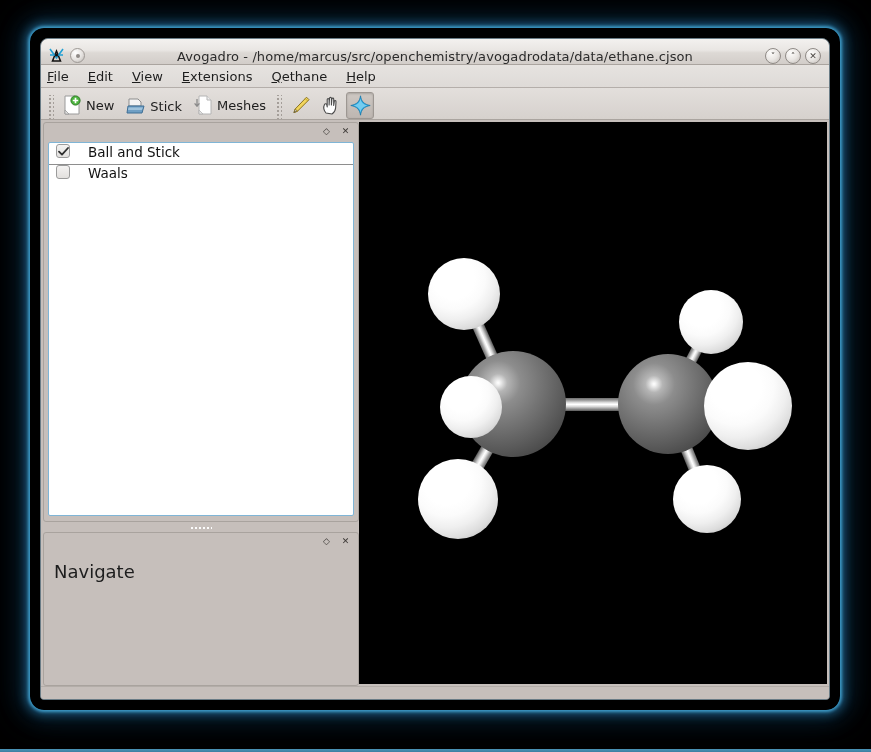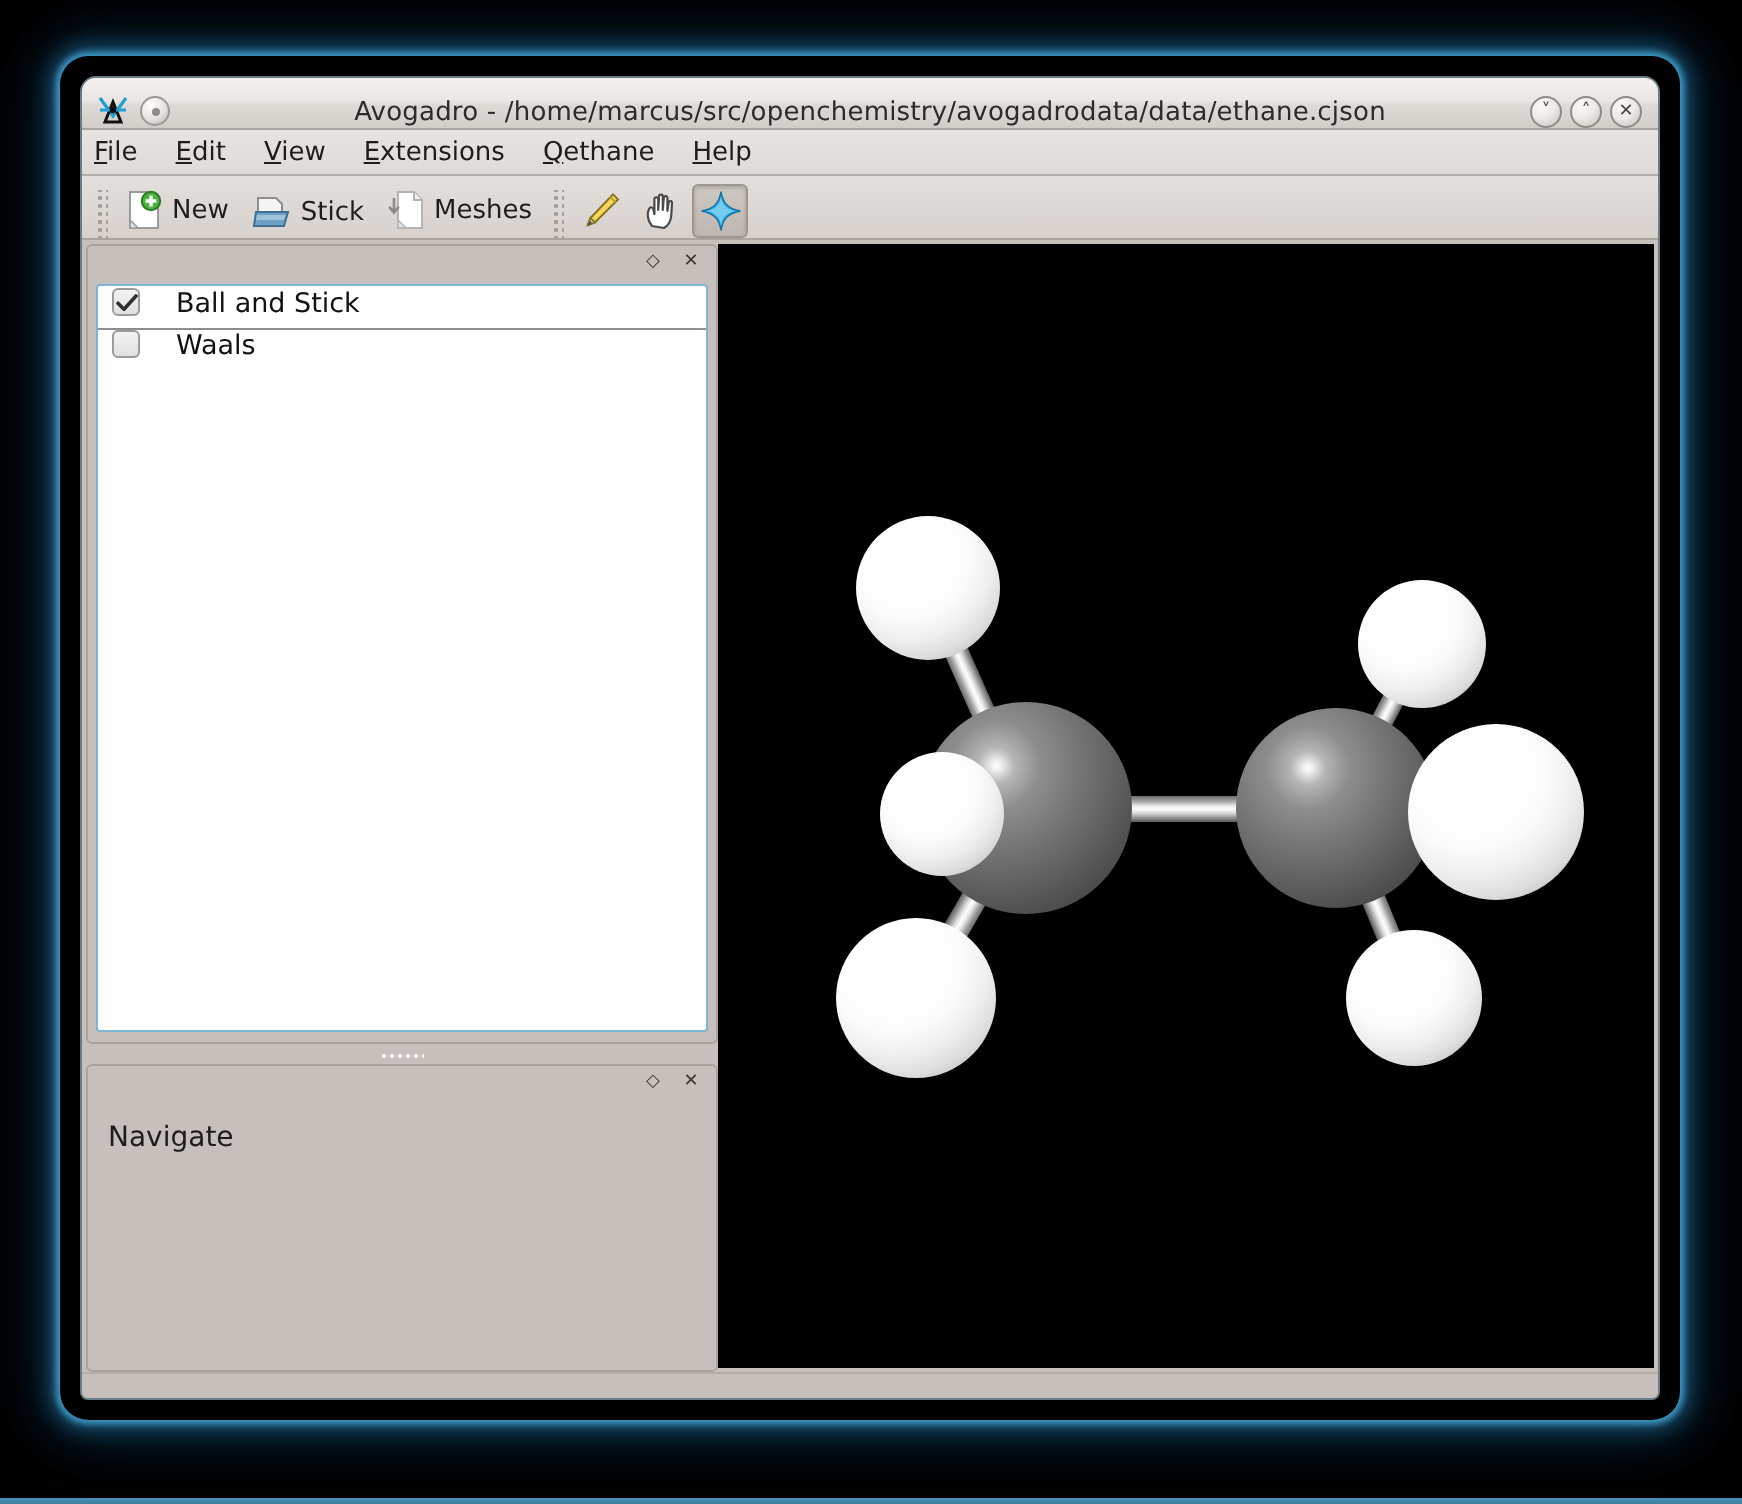--- a/index.html
+++ b/index.html
@@ -249,21 +249,21 @@
   }
   .splitter .dots {
     width: 22px; height: 3px;
     background-image: radial-gradient(circle, #ffffff 0.9px, transparent 1.1px);
     background-size: 4px 4px;
     opacity: 0.95;
   }
 
   .tool-dock { flex: 1; }
   .tool-name {
-    font-size: 14px;
+    font-size: 18px;
     color: #1d1d1d;
     padding: 9px 0 0 6px;
   }
 
   
   .viewport {
     flex: 1;
     background: #000000;
     margin: 2px 2px 2px 0;
     position: relative;

